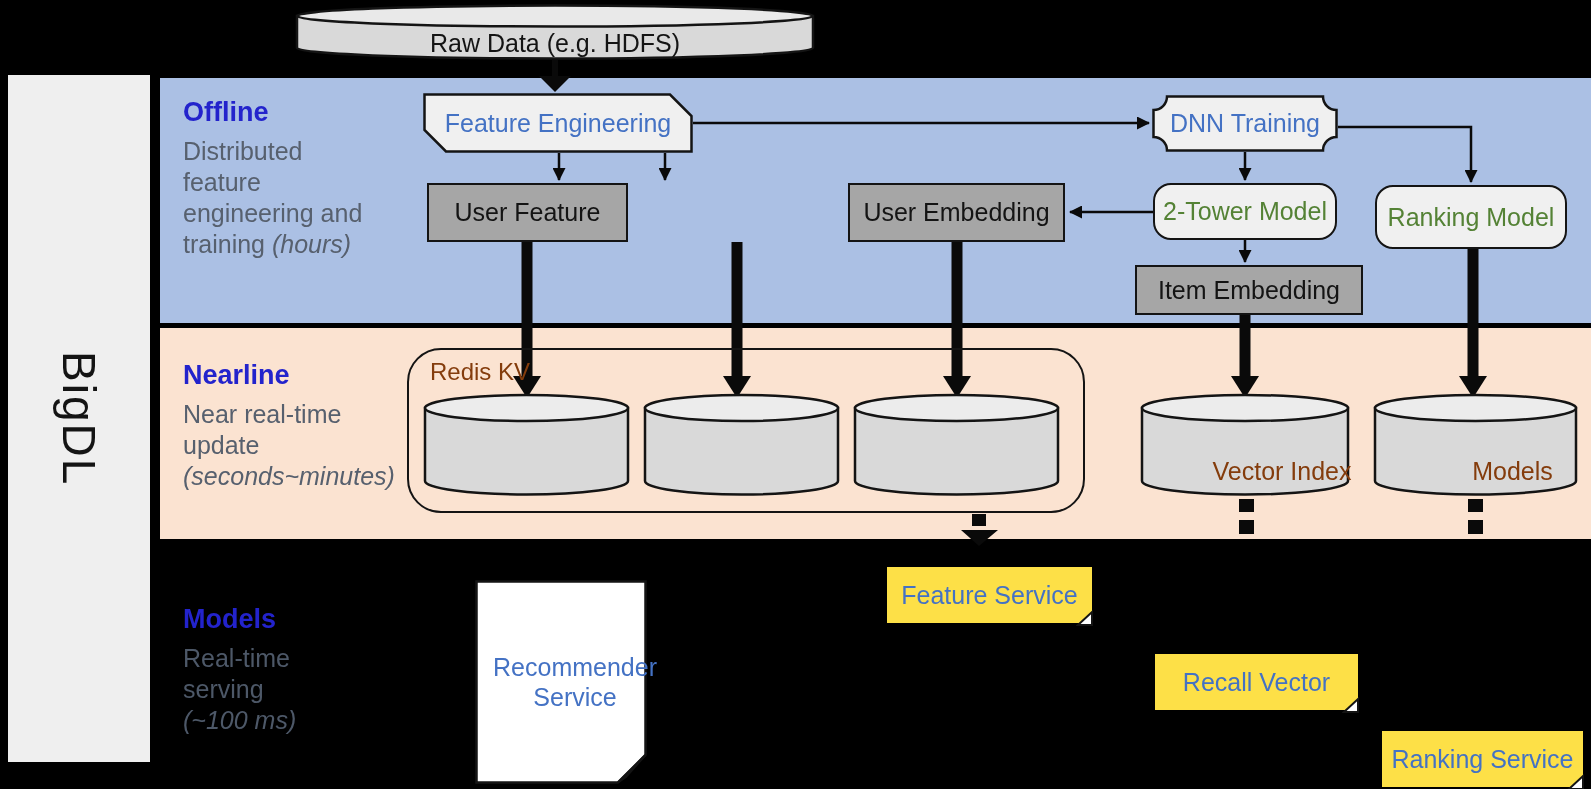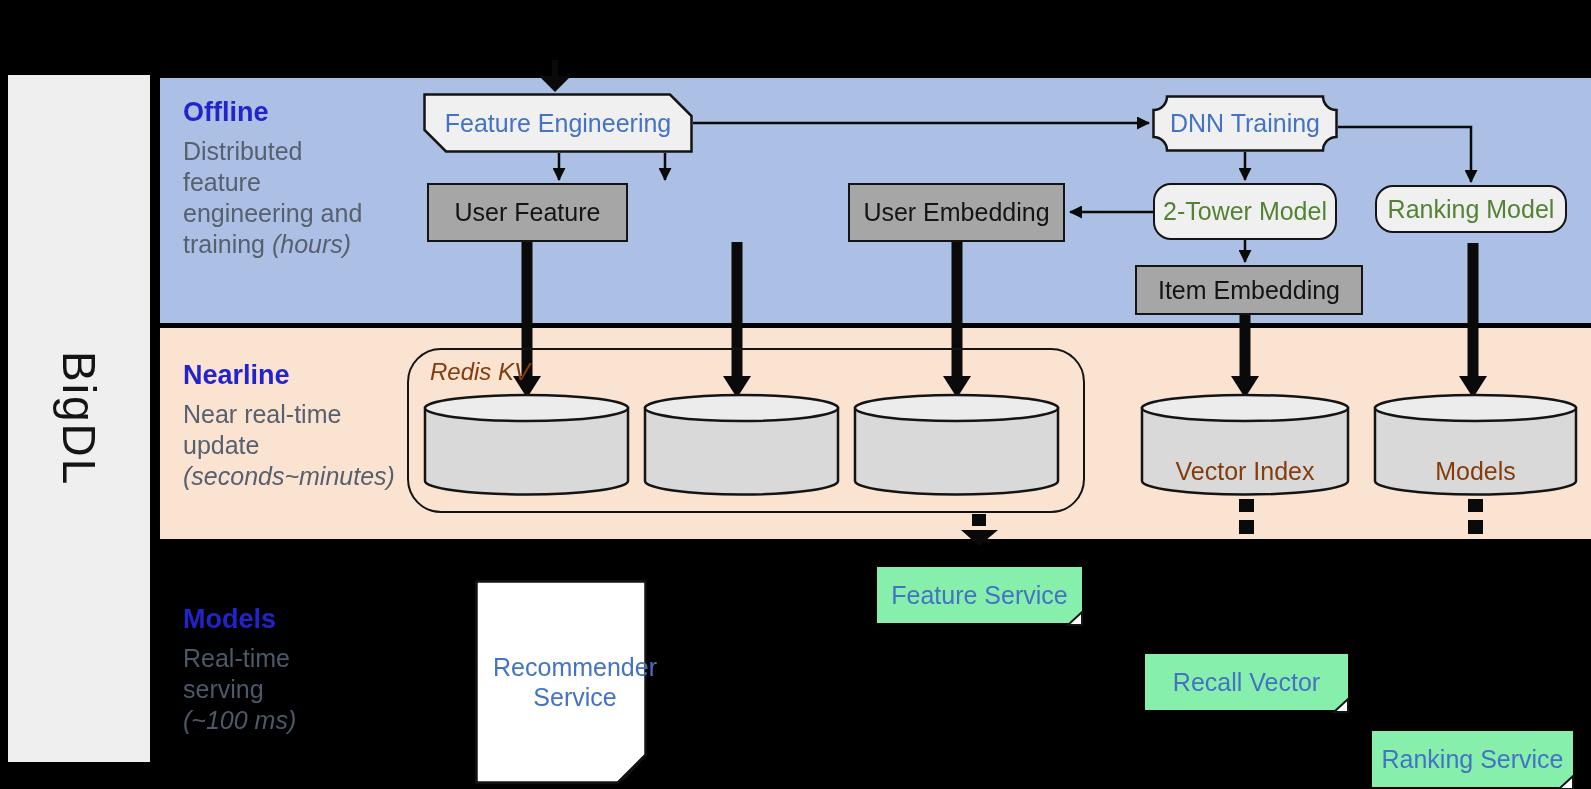--- a/index.html
+++ b/index.html
@@ -42,24 +42,24 @@
   .shape .shape-label{
     position:absolute;left:0;top:0;width:100%;height:100%;
     display:flex;align-items:center;justify-content:center;
     font-size:25px;text-align:center;
   }
   
   #redis-kv-container{
     left:407px;top:348px;width:678px;height:165px;
     border:2.5px solid #141414;border-radius:34px;box-sizing:border-box;
   }
-  #redis-kv-label{left:430px;top:358px;font-size:24px;color:#843c0c;font-style:italic;}
-  .cyl-label{padding-top:26px;}
-  
-  .service-note{background:#86efac;color:#4472c4;}
+  #redis-kv-label{left:430px;top:358px;font-size:24px;color:#843c0c;}
+  .cyl-label{padding-top:26px;padding-left:37px;}
+  
+  .service-note{background:#fde047;color:#4472c4;margin-left:10px;}
   .service-note .curl{position:absolute;right:-2px;bottom:-4px;width:18px;height:18px;}
   
   #connector-layer{left:0;top:0;width:1591px;height:789px;pointer-events:none;}
 </style>
 </head>
 <body>
 
 <div id="stage">
 
   <div id="brand-sidebar" class="abs">
@@ -118,20 +118,27 @@
     <g>
       <rect x="1239" y="499" width="15" height="13" fill="#0a0a0a"></rect>
       <rect x="1239" y="520" width="15" height="14" fill="#0a0a0a"></rect>
     </g>
     <g>
       <rect x="1468" y="499" width="15" height="13" fill="#0a0a0a"></rect>
       <rect x="1468" y="520" width="15" height="14" fill="#0a0a0a"></rect>
     </g>
   </svg>
 
+  <div class="shape" style="left:295px;top:4px;width:520px;height:58px">
+    <svg viewBox="0 0 520 58">
+      <path d="M2,12 V44 A258,10.5 0 0 0 518,44 V12 Z" fill="#d9d9d9" stroke="#141414" stroke-width="2.5"></path>
+      <ellipse cx="260" cy="12" rx="258" ry="10.5" fill="#e9e9e9" stroke="#141414" stroke-width="2.5"></ellipse>
+    </svg>
+    <div class="shape-label" style="padding-top:10px;color:#141414;">Raw Data (e.g. HDFS)</div>
+  </div>
 
   <div id="offline-label" class="abs layer-label" style="left:183px;top:97px;">
     <div class="layer-title">Offline</div>
     <div class="layer-desc"><span>Distributed
 feature
 engineering and
 training </span><span class="it">(hours)</span></div>
   </div>
   <div id="nearline-label" class="abs layer-label" style="left:183px;top:360px;">
     <div class="layer-title">Nearline</div>
@@ -163,21 +170,21 @@
   <div class="shape" style="left:1152px;top:95px;width:186px;height:57px">
     <svg viewBox="0 0 186 57">
       <path d="M15,1.5 H171 A13.5,13.5 0 0 0 184.5,15 V42 A13.5,13.5 0 0 0 171,55.5 H15 A13.5,13.5 0 0 0 1.5,42 V15 A13.5,13.5 0 0 0 15,1.5 Z" fill="#f0f0f0" stroke="#141414" stroke-width="2.5"></path>
     </svg>
     <div class="shape-label blue-text">DNN Training</div>
   </div>
 
   <div class="abs node round-node green-text" style="left:1153px;top:183px;width:184px;height:57px">
     <span>2-Tower Model</span>
   </div>
-  <div class="abs node round-node green-text" style="left:1375px;top:185px;width:192px;height:48px">
+  <div class="abs node round-node green-text" style="left:1375px;top:185px;width:192px;height:64px">
     <span>Ranking Model</span>
   </div>
   <div class="abs node gray-node" style="left:1135px;top:265px;width:228px;height:50px">
     <span>Item Embedding</span>
   </div>
 
   <div id="redis-kv-container" class="abs"></div>
   <div id="redis-kv-label" class="abs">Redis KV</div>
 
   <div class="shape" style="left:423px;top:393px;width:207px;height:104px">

